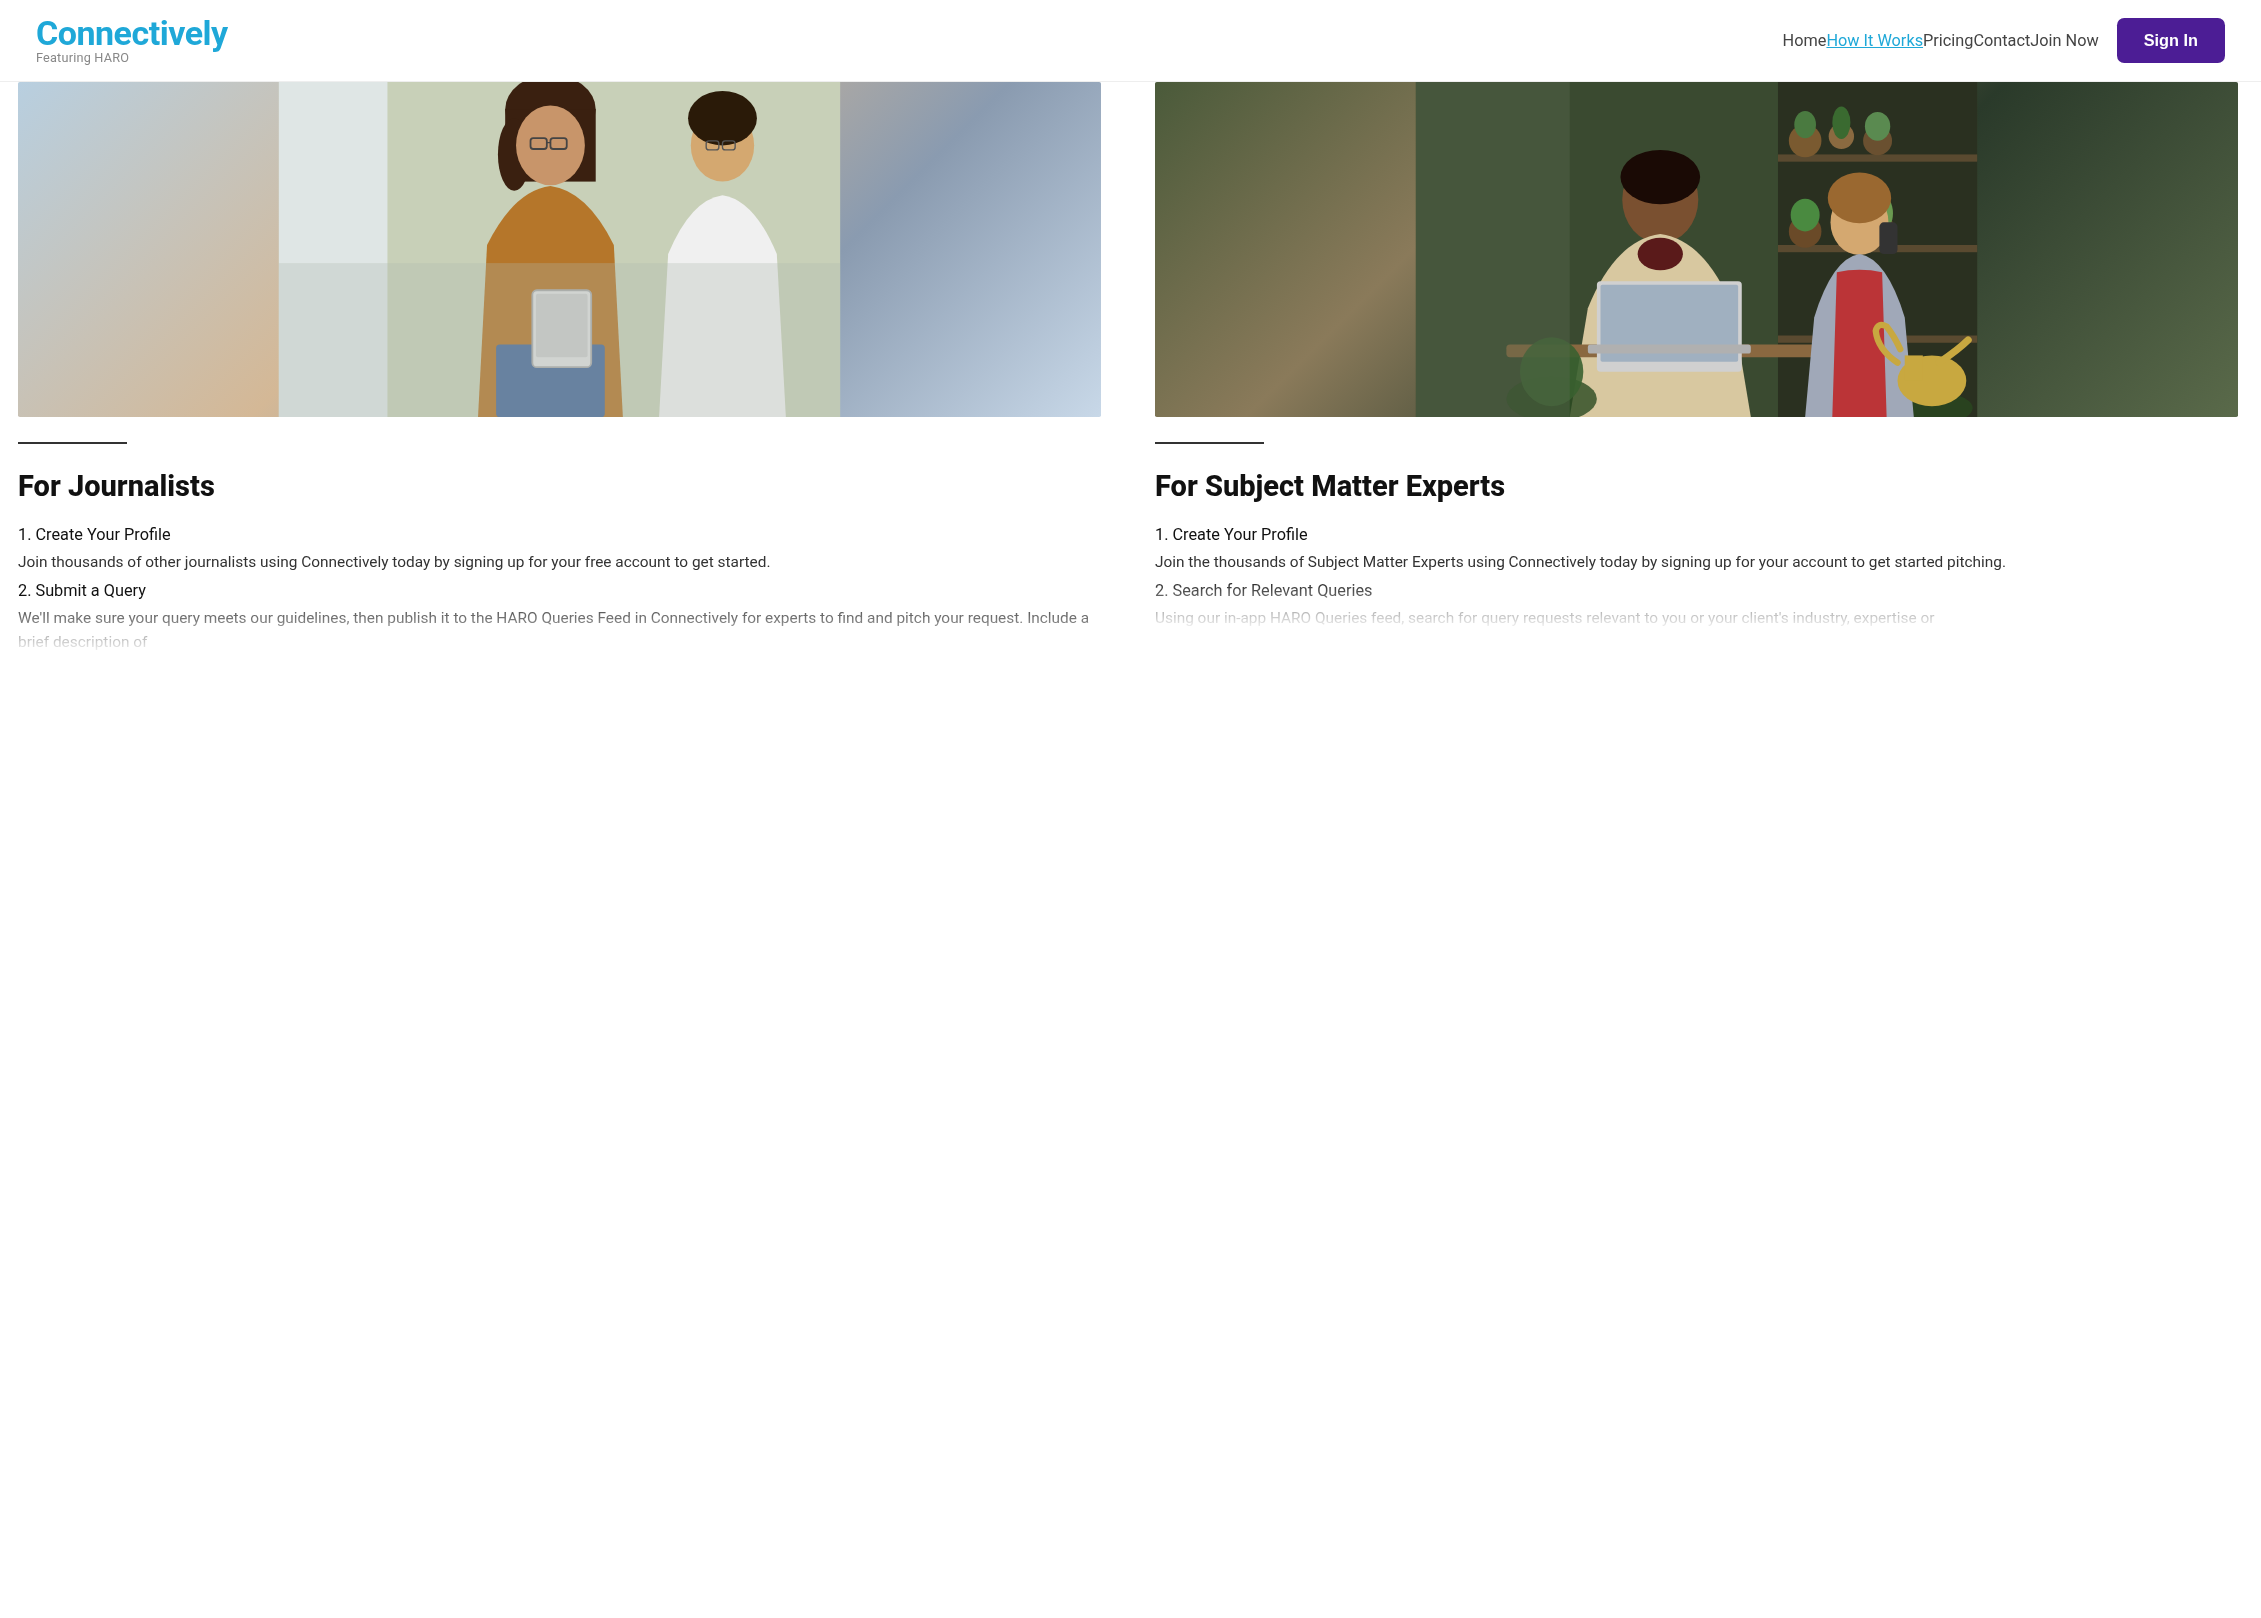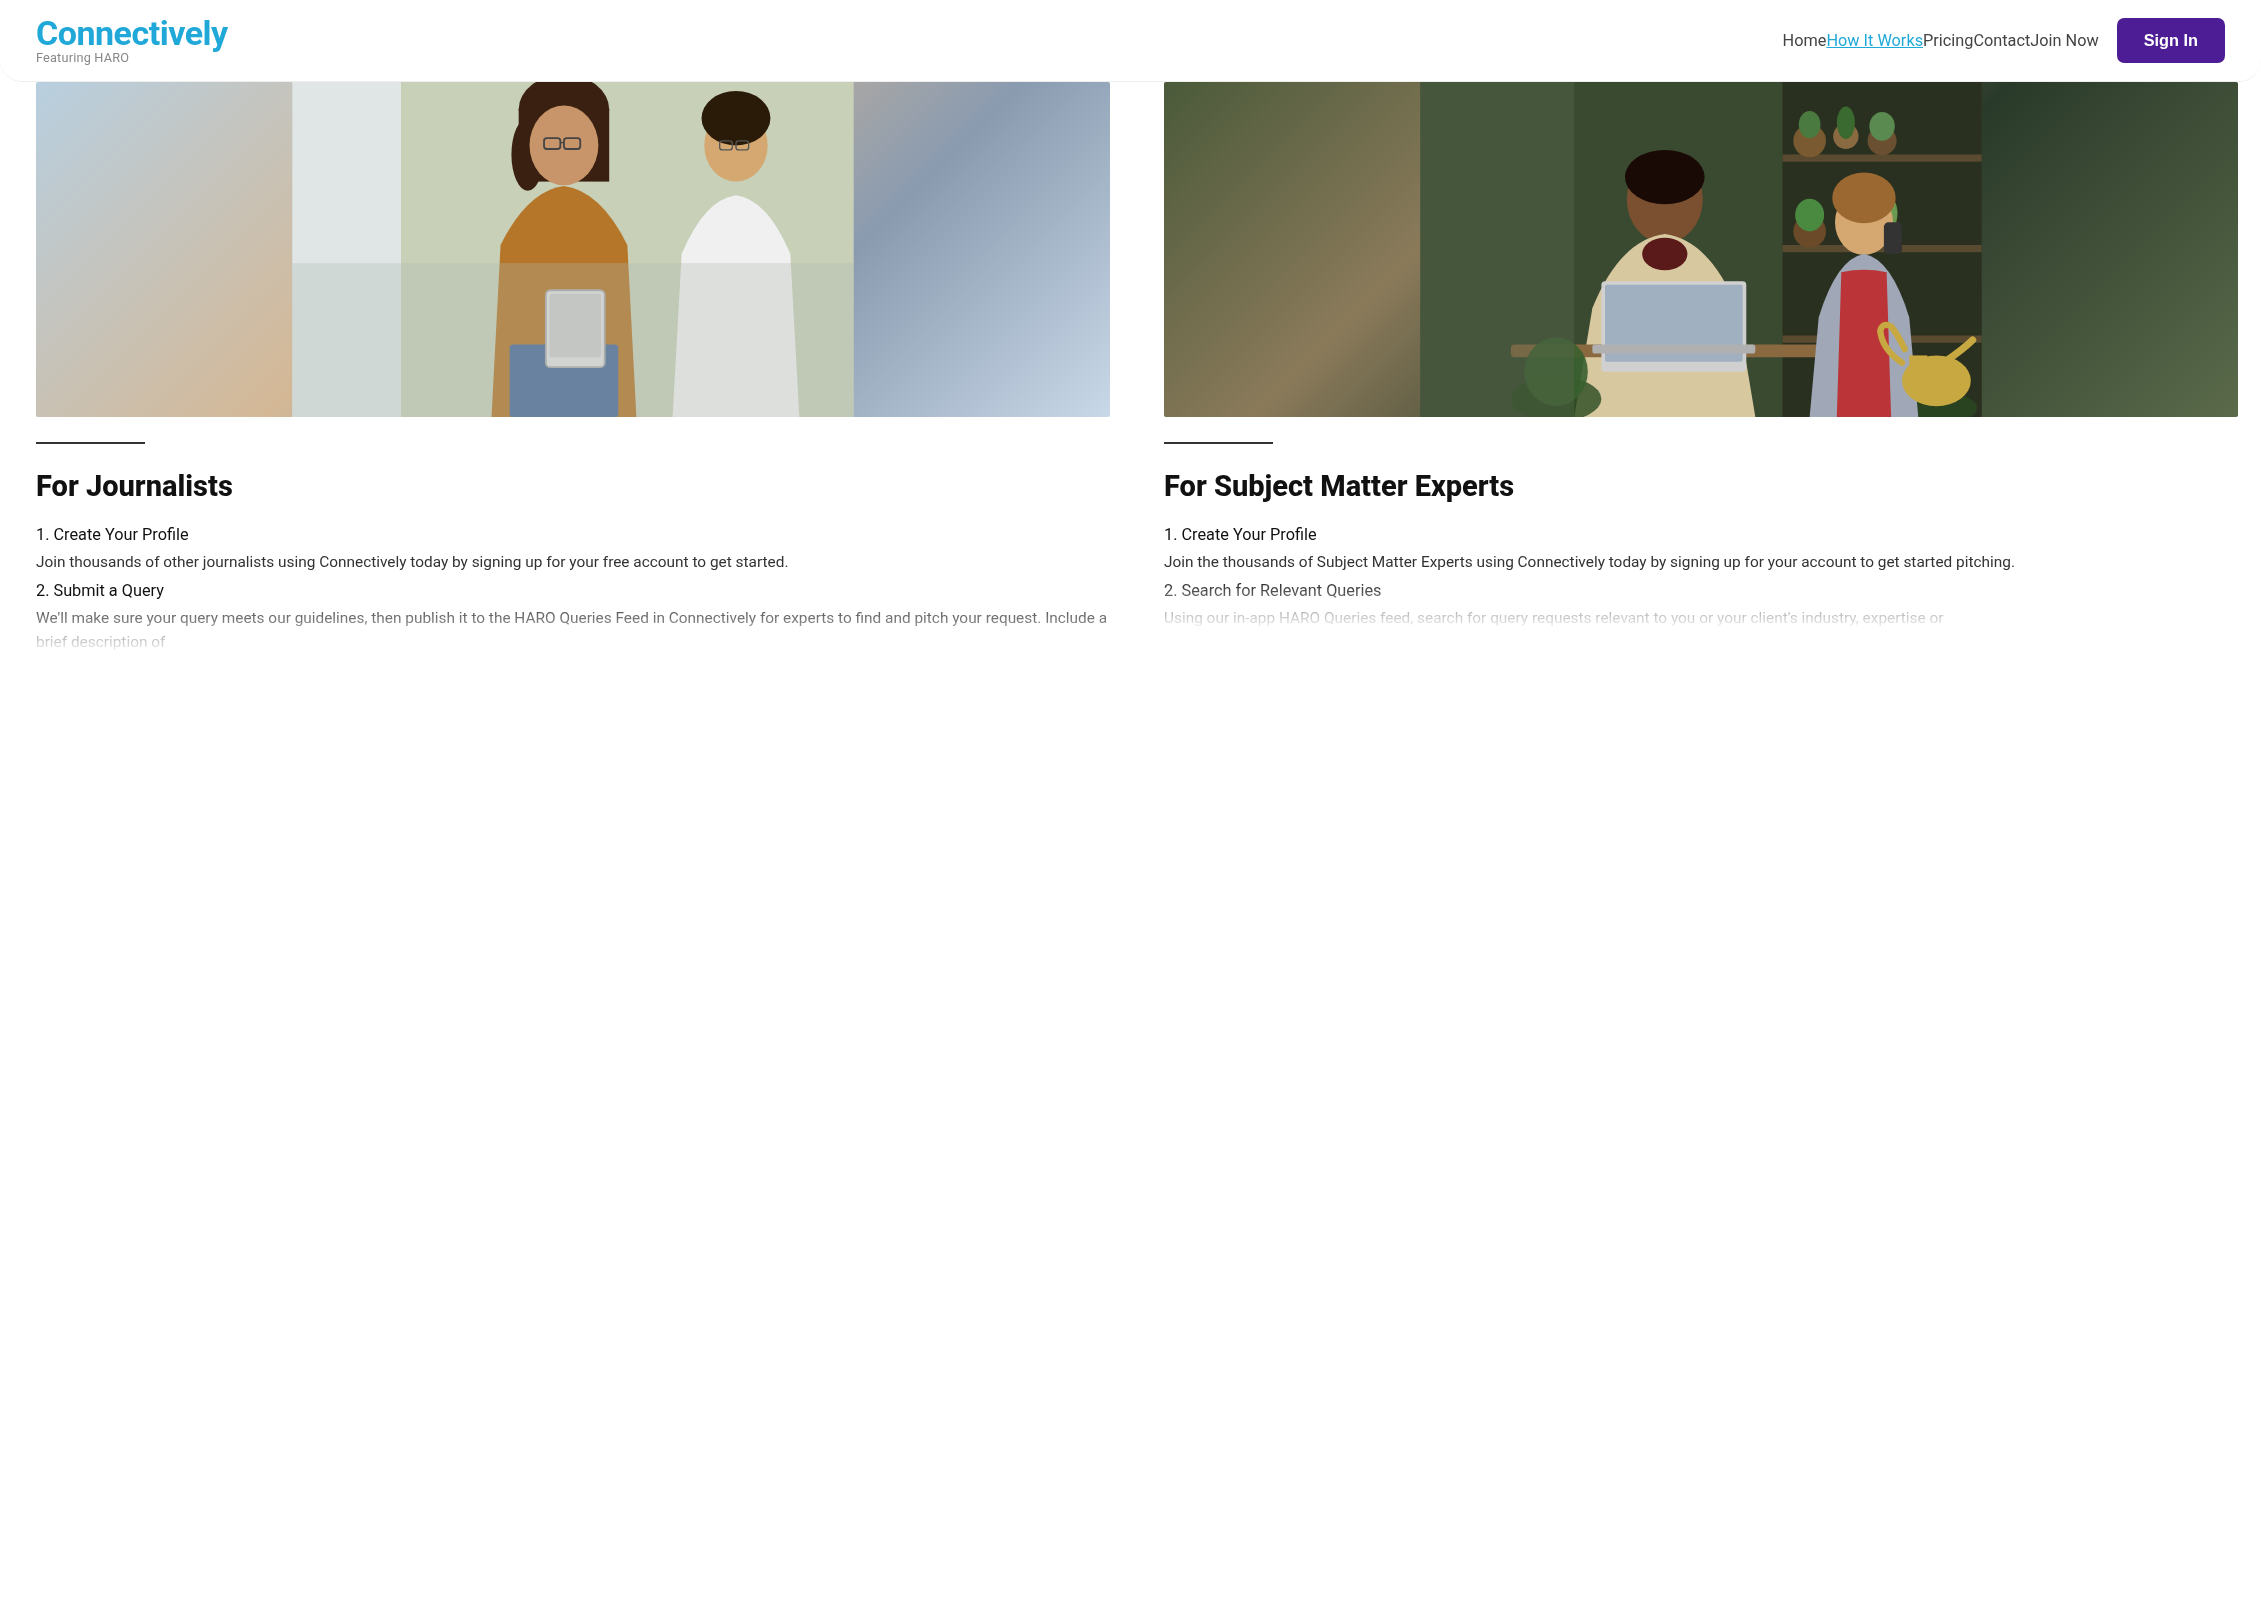--- a/index.html
+++ b/index.html
@@ -5,21 +5,20 @@
     * { margin: 0; padding: 0; box-sizing: border-box; }
     body { font-family: -apple-system, BlinkMacSystemFont, 'Segoe UI', Roboto, Helvetica, Arial, sans-serif; background: #fff; color: #222; }
 
     
     header {
       display: flex;
       align-items: center;
       padding: 16.3px 36px;
       border-bottom: 0.9px solid #eee;
       background: #fff;
-      border-radius: 22px;
     }
     .logo-wrap {
       display: flex;
       flex-direction: column;
       margin-right: auto;
       line-height: 1;
     }
     .logo-main {
       font-size: 34px;
       font-weight: 700;
@@ -64,21 +63,21 @@
       gap: 0;
       padding: 0;
     }
 
     
     .column {
       flex: 1;
       padding: 0 36px 54px 36px;
     }
     .column:first-child {
-      padding-left: 36px;
+      padding-left: 18px;
       padding-right: 27px;
     }
     .column:last-child {
       padding-left: 27px;
       padding-right: 23px;
     }
 
     
     .img-journalists {
       width: 100%;

